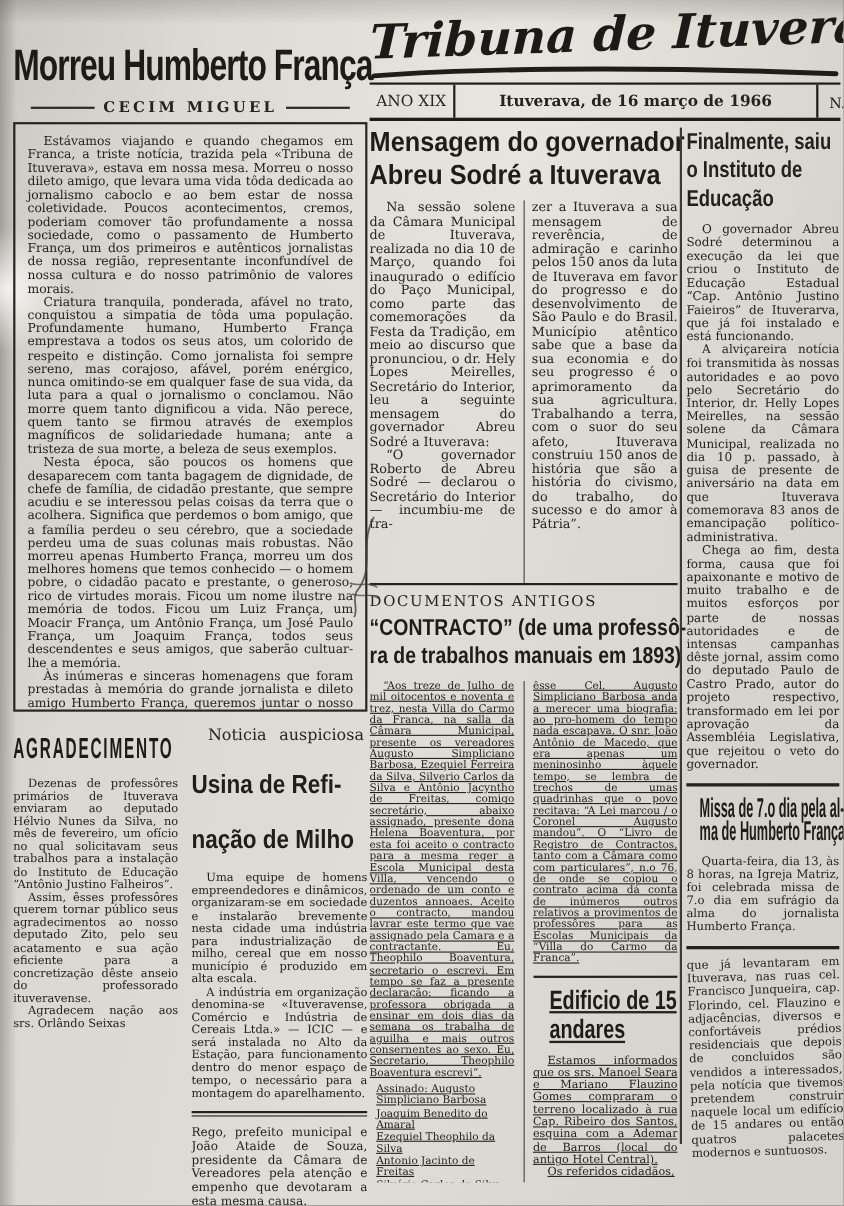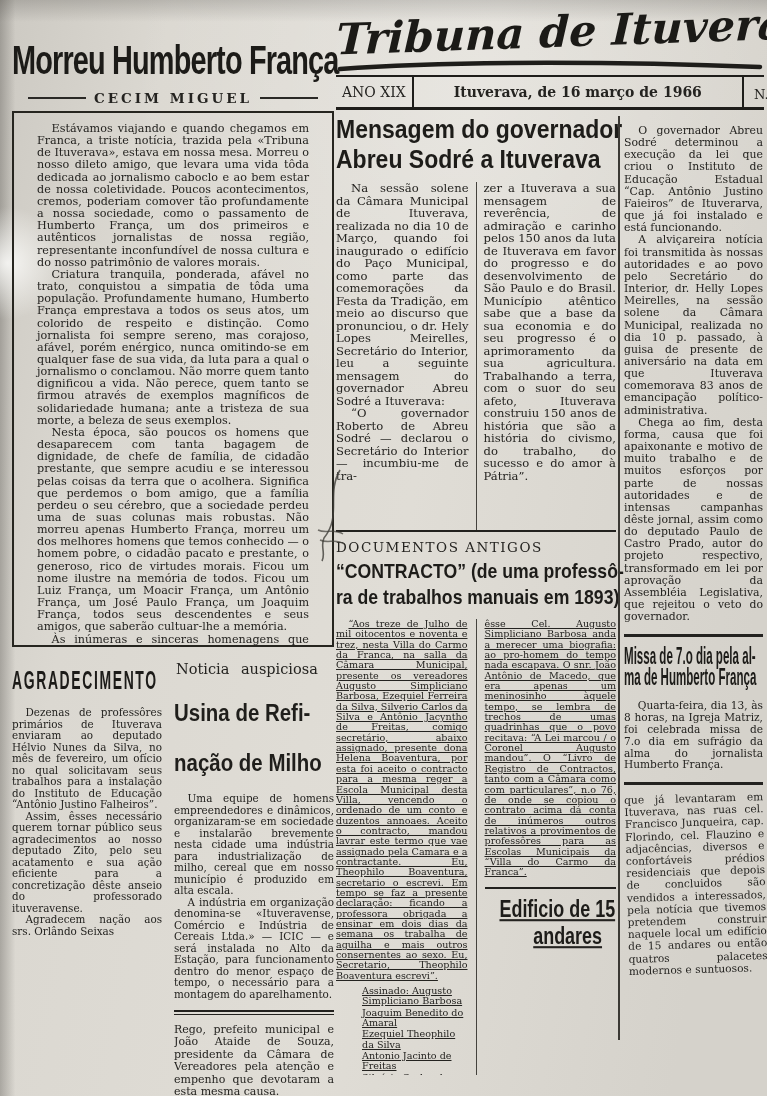--- a/index.html
+++ b/index.html
@@ -23,33 +23,33 @@
   #left-region{position:absolute;left:12px;top:42px;width:322px;}
   .obit-headline{
     font-family:"Liberation Sans",sans-serif;font-weight:bold;font-size:34px;
     letter-spacing:-1px;white-space:nowrap;transform:scale(.85,1.18);
     transform-origin:left bottom;height:44px;line-height:44px;color:#1c1b18;
   }
   .byline-row{display:flex;align-items:center;gap:8px;margin:4px 16px 5px;}
   .byline-rule{flex:1;height:2px;background:#2a2926;}
   .byline{font-size:13.5px;font-weight:bold;letter-spacing:3px;white-space:nowrap;}
   .obit-box{
-    border:2.5px solid #26251f;padding:10px 23px;height:536px;overflow:hidden;
+    border:2.5px solid #26251f;padding:10px 11px;height:536px;overflow:hidden;
     font-size:11.2px;line-height:12.15px;
   }
   .left-bottom{display:flex;gap:12px;margin-top:14px;}
   .agrad-col{width:150px;overflow:hidden;}
   .agrad-headline{
     font-family:"Liberation Sans",sans-serif;font-weight:bold;font-size:17px;
     letter-spacing:2px;white-space:nowrap;transform:scale(.82,1.55);
     transform-origin:left center;margin:10px 0 16px;color:#1c1b18;
   }
   .agrad-text{font-size:10.4px;line-height:11.5px;}
   .usina-col{width:160px;overflow:hidden;}
-  .usina-kicker{font-size:14.5px;word-spacing:7px;margin:0 0 3px 2px;}
+  .usina-kicker{font-size:14.5px;word-spacing:7px;margin:0 0 3px 15px;}
   .usina-headline{
     font-family:"Liberation Sans",sans-serif;font-weight:bold;font-size:22px;
     line-height:25px;transform:scale(.93,1.08);transform-origin:left top;
     margin-bottom:10px;color:#1f1e1b;
   }
   .usina-text{font-size:10.4px;line-height:11.5px;}
   .double-rule{margin:10px 0 9px;height:5px;border-top:2.5px solid #22211e;border-bottom:1.5px solid #22211e;}
   .usina-footer{font-size:11px;line-height:12.4px;text-align:justify;}
 
   
@@ -82,40 +82,40 @@
   .rule-thick{border-top:2.5px solid #22211e;height:0;}
   .docs-kicker{font-size:13.5px;letter-spacing:1.5px;margin:7px 0 3px;white-space:nowrap;}
   .contracto-headline{margin:2px 0 9px;}
   .contracto-headline .hl-line{
     margin:0;font-family:"Liberation Sans",sans-serif;font-weight:bold;font-size:21px;
     line-height:26px;transform:scaleX(.84);transform-origin:left top;
     white-space:nowrap;color:#1d1c19;
   }
   .contracto-cols{display:flex;gap:8px;font-size:9.6px;line-height:10.35px;height:456px;overflow:hidden;text-decoration:underline;}
   .ccol{flex:1;min-width:0;}
-  .sigs{margin-top:5px;font-size:9.6px;margin-left:20px;}
+  .sigs{margin-top:5px;font-size:9.6px;}
   .edificio-rule{border-top:2.5px solid #22211e;margin:9px 0 6px;}
-  .edificio-headline{text-align:right;margin-bottom:10px;}
+  .edificio-headline{text-align:left;margin-bottom:10px;}
   .edificio-headline .hl-line{
     margin:0;font-family:"Liberation Sans",sans-serif;font-weight:bold;font-size:23px;
     line-height:27px;transform:scale(.78,1.05);transform-origin:center top;
     white-space:nowrap;color:#1d1c19;
   }
   .edificio-text{font-size:10.2px;line-height:11.3px;}
 
   
   #right-region{position:absolute;left:624px;top:116px;width:139px;}
   .final-headline .hl-line{
     margin:0;font-family:"Liberation Sans",sans-serif;font-weight:bold;font-size:21px;
     line-height:26px;transform:scaleX(.8);transform-origin:left top;
     white-space:nowrap;color:#222120;
   }
   .final-text{margin-top:9px;font-size:10.9px;line-height:12.15px;}
   .right-rule{border-top:3px solid #23221f;margin:11px 0 9px;}
-  .missa-headline{margin:2px 0 12px;}
+  .missa-headline{margin:2px 12px 12px;}
   .missa-headline .hl-line{
     margin:0;font-family:"Liberation Sans",sans-serif;font-weight:bold;font-size:17px;
     line-height:21px;transform:scale(.68,1.45);transform-origin:left center;
     white-space:nowrap;color:#1c1b18;
   }
   .missa-text{font-size:10.6px;line-height:11.8px;}
   .bottom-right-text{font-size:10.6px;line-height:12.2px;transform:rotate(-1.6deg);transform-origin:left top;}
 
   
   #v-divider{position:absolute;left:618px;top:116px;width:1.5px;height:924px;background:#3b3934;}
@@ -151,21 +151,21 @@
         <p class="para">Criatura tranquila, ponderada, afável no trato, conquistou a simpatia de tôda uma população. Profundamente humano, Humberto França emprestava a todos os seus atos, um colorido de respeito e distinção. Como jornalista foi sempre sereno, mas corajoso, afável, porém enérgico, nunca omitindo-se em qualquer fase de sua vida, da luta para a qual o jornalismo o conclamou. Não morre quem tanto dignificou a vida. Não perece, quem tanto se firmou através de exemplos magníficos de solidariedade humana; ante a tristeza de sua morte, a beleza de seus exemplos.</p>
         <p class="para">Nesta época, são poucos os homens que desaparecem com tanta bagagem de dignidade, de chefe de família, de cidadão prestante, que sempre acudiu e se interessou pelas coisas da terra que o acolhera. Significa que perdemos o bom amigo, que a família perdeu o seu cérebro, que a sociedade perdeu uma de suas colunas mais robustas. Não morreu apenas Humberto França, morreu um dos melhores homens que temos conhecido — o homem pobre, o cidadão pacato e prestante, o generoso, rico de virtudes morais. Ficou um nome ilustre na memória de todos. Ficou um Luiz França, um Moacir França, um Antônio França, um José Paulo França, um Joaquim França, todos seus descendentes e seus amigos, que saberão cultuar-lhe a memória.</p>
         <p class="para">Às inúmeras e sinceras homenagens que foram prestadas à memória do grande jornalista e dileto amigo Humberto França, queremos juntar o nosso modesto preito de saudade, porque nêle tivemos um grande e dedicado amigo de muitos anos.</p>
       </div>
 
     <div class="left-bottom">
       <div class="agrad-col">
         <div class="agrad-headline">AGRADECIMENTO</div>
         <div class="agrad-text">
             <p class="para">Dezenas de professôres primários de Ituverava enviaram ao deputado Hélvio Nunes da Silva, no mês de fevereiro, um ofício no qual solicitavam seus trabalhos para a instalação do Instituto de Educação “Antônio Justino Falheiros”.</p>
-            <p class="para">Assim, êsses necessário querem tornar público seus agradecimentos ao nosso deputado Zito, pelo seu acatamento e sua ação eficiente para a concretização dêste anseio do professorado ituveravense.</p>
+            <p class="para">Assim, êsses professôres querem tornar público seus agradecimentos ao nosso deputado Zito, pelo seu acatamento e sua ação eficiente para a concretização dêste anseio do professorado ituveravense.</p>
             <p class="para">Agradecem nação aos srs. Orlândo Seixas</p>
           </div>
       </div>
       <div class="usina-col">
         <div class="usina-kicker">Noticia auspiciosa</div>
         <div class="usina-headline">
             <p class="hl-line">Usina de Refi-</p>
             <p class="hl-line">nação de Milho</p>
           </div>
         <div class="usina-text">
@@ -216,25 +216,34 @@
       <div class="col-divider"></div>
       <div class="ccol">
         <div>
             <p class="para cont">êsse Cel. Augusto Simpliciano Barbosa anda a merecer uma biografia: ao pro-homem do tempo nada escapava. O snr. João Antônio de Macedo, que era apenas um meninosinho àquele tempo, se lembra de trechos de umas quadrinhas que o povo recitava: “A Lei marcou / o Coronel Augusto mandou”. O “Livro de Registro de Contractos, tanto com a Câmara como com particulares”, n.o 76, de onde se copiou o contrato acima dá conta de inúmeros outros relativos a provimentos de professôres para as Escolas Municipais da “Villa do Carmo da Franca”.</p>
           </div>
         <div class="edificio-rule"></div>
         <div class="edificio-headline">
             <p class="hl-line">Edificio de 15</p>
             <p class="hl-line">andares</p>
           </div>
+        <div class="edificio-text">
+            <p class="para">Estamos informados que os srs. Manoel Seara e Mariano Flauzino Gomes compraram o terreno localizado à rua Cap. Ribeiro dos Santos, esquina com a Ademar de Barros (local do antigo Hotel Central).</p>
+            <p class="para">Os referidos cidadãos,</p>
+          </div>
       </div>
     </div>
   </div>
 
   <div id="right-region">
+    <div class="final-headline">
+        <p class="hl-line">Finalmente, saiu</p>
+        <p class="hl-line">o Instituto de</p>
+        <p class="hl-line">Educação</p>
+      </div>
     <div class="final-text">
         <p class="para">O governador Abreu Sodré determinou a execução da lei que criou o Instituto de Educação Estadual “Cap. Antônio Justino Faieiros” de Ituverarva, que já foi instalado e está funcionando.</p>
         <p class="para">A alviçareira notícia foi transmitida às nossas autoridades e ao povo pelo Secretário do Interior, dr. Helly Lopes Meirelles, na sessão solene da Câmara Municipal, realizada no dia 10 p. passado, à guisa de presente de aniversário na data em que Ituverava comemorava 83 anos de emancipação político-administrativa.</p>
         <p class="para">Chega ao fim, desta forma, causa que foi apaixonante e motivo de muito trabalho e de muitos esforços por parte de nossas autoridades e de intensas campanhas dêste jornal, assim como do deputado Paulo de Castro Prado, autor do projeto respectivo, transformado em lei por aprovação da Assembléia Legislativa, que rejeitou o veto do governador.</p>
       </div>
     <div class="right-rule"></div>
     <div class="missa-headline">
         <p class="hl-line">Missa de 7.o dia pela al-</p>
         <p class="hl-line">ma de Humberto França</p>
       </div>

